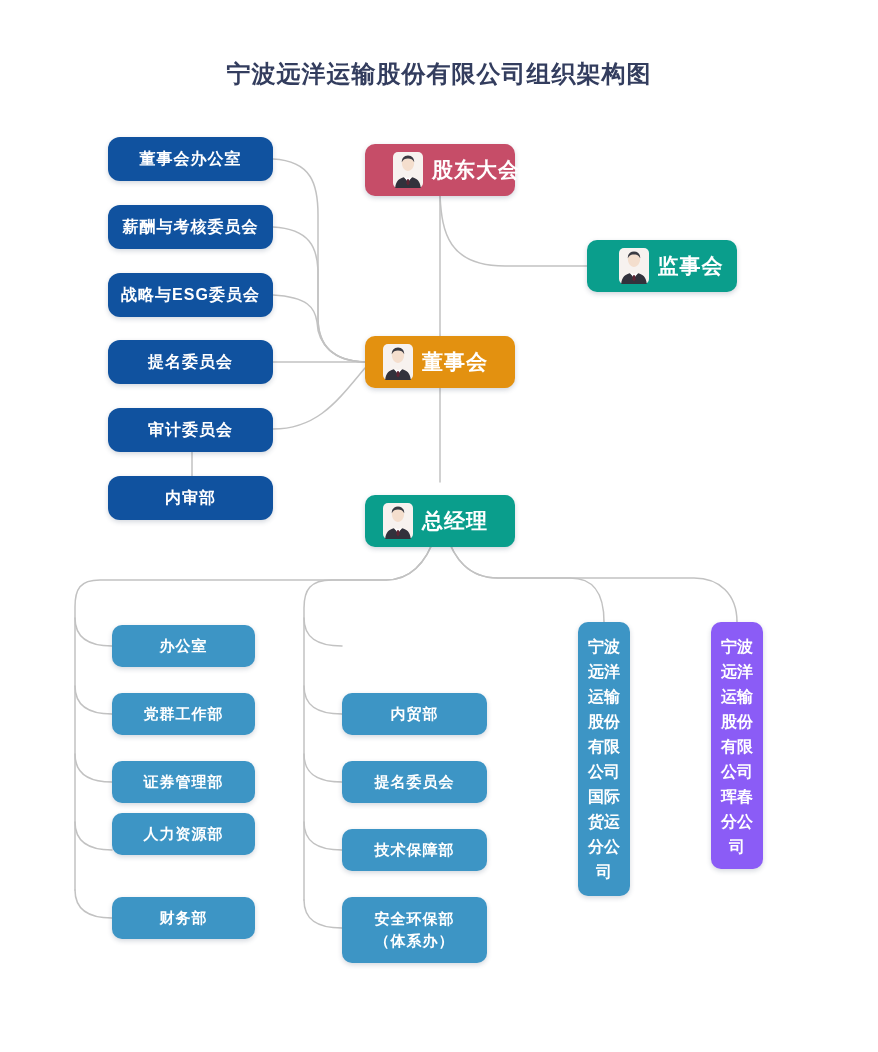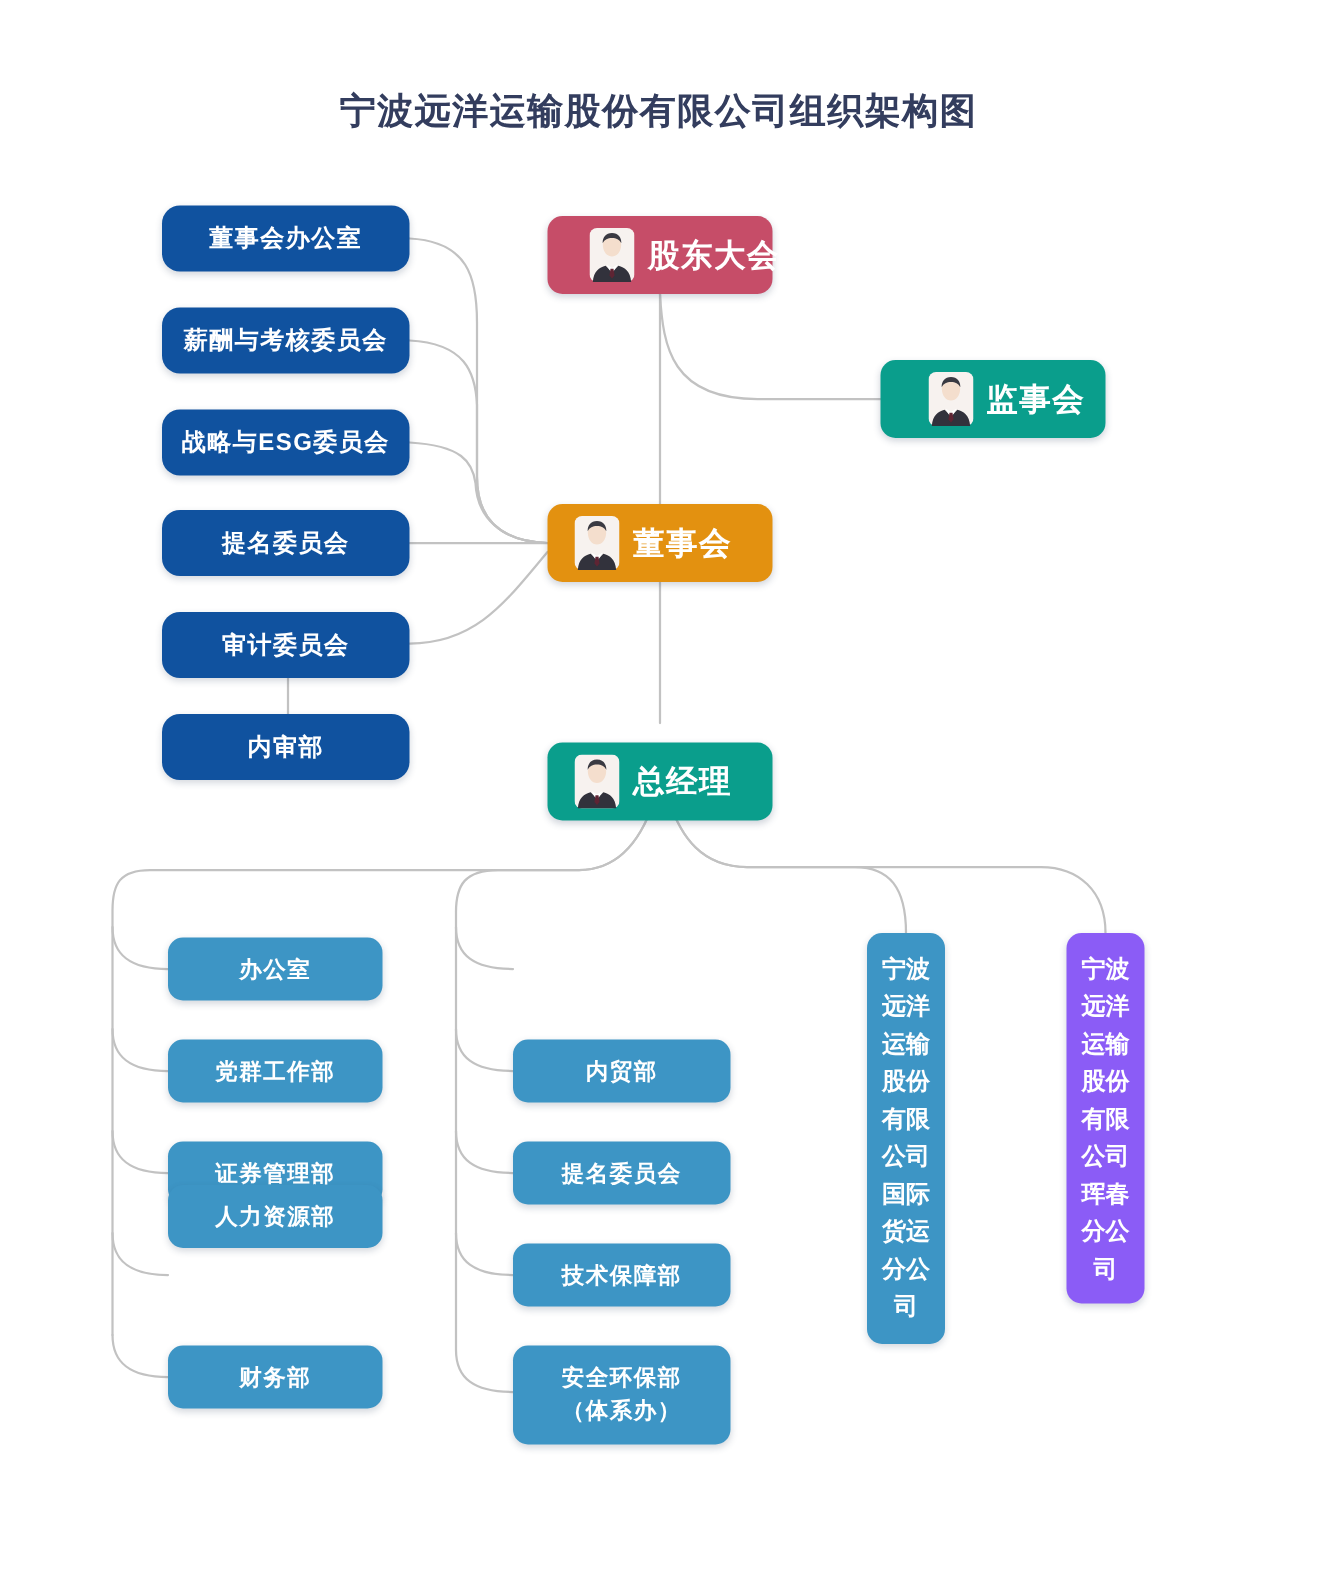--- a/index.html
+++ b/index.html
@@ -161,21 +161,21 @@
   <div class="cbox" style="top: 137px; background-color: rgb(16, 82, 159);">董事会办公室</div>
   <div class="cbox" style="top: 205px; background-color: rgb(16, 82, 159);">薪酬与考核委员会</div>
   <div class="cbox" style="top: 273px; background-color: rgb(16, 82, 159);">战略与ESG委员会</div>
   <div class="cbox" style="top: 340px; background-color: rgb(16, 82, 159);">提名委员会</div>
   <div class="cbox" style="top: 408px; background-color: rgb(16, 82, 159);">审计委员会</div>
   <div class="cbox" style="top: 476px; background-color: rgb(16, 82, 159);">内审部</div>
 
   <div class="abox" style="top: 625px; background-color: rgb(61, 149, 197);">办公室</div>
   <div class="abox" style="top: 693px; background-color: rgb(61, 149, 197);">党群工作部</div>
   <div class="abox" style="top: 761px; background-color: rgb(61, 149, 197);">证券管理部</div>
-  <div class="abox" style="top: 790px; background-color: rgb(61, 149, 197);">人力资源部</div>
+  <div class="abox" style="top: 813px; background-color: rgb(61, 149, 197);">人力资源部</div>
   <div class="abox" style="top: 897px; background-color: rgb(61, 149, 197);">财务部</div>
 
   <div class="bbox" style="top: 693px; background-color: rgb(61, 149, 197);">内贸部</div>
   <div class="bbox" style="top: 761px; background-color: rgb(61, 149, 197);">提名委员会</div>
   <div class="bbox" style="top: 829px; background-color: rgb(61, 149, 197);">技术保障部</div>
   <div class="bbox tall" style="top: 897px; background-color: rgb(61, 149, 197);">安全环保部
 （体系办）</div>
 
   <div class="vbox v1" style="background-color: rgb(61, 149, 197);">宁波远洋运输股份有限公司国际货运分公司</div>
   <div class="vbox v2" style="background-color: #8b5cf6;">宁波远洋运输股份有限公司珲春分公司</div>

